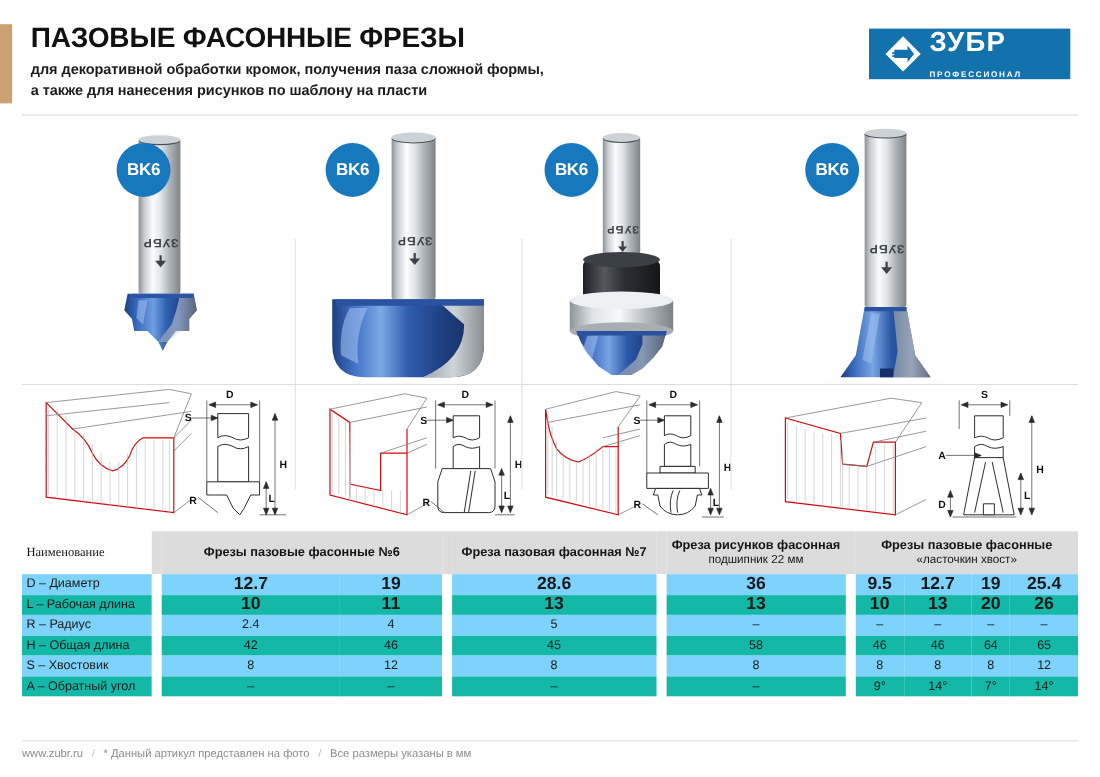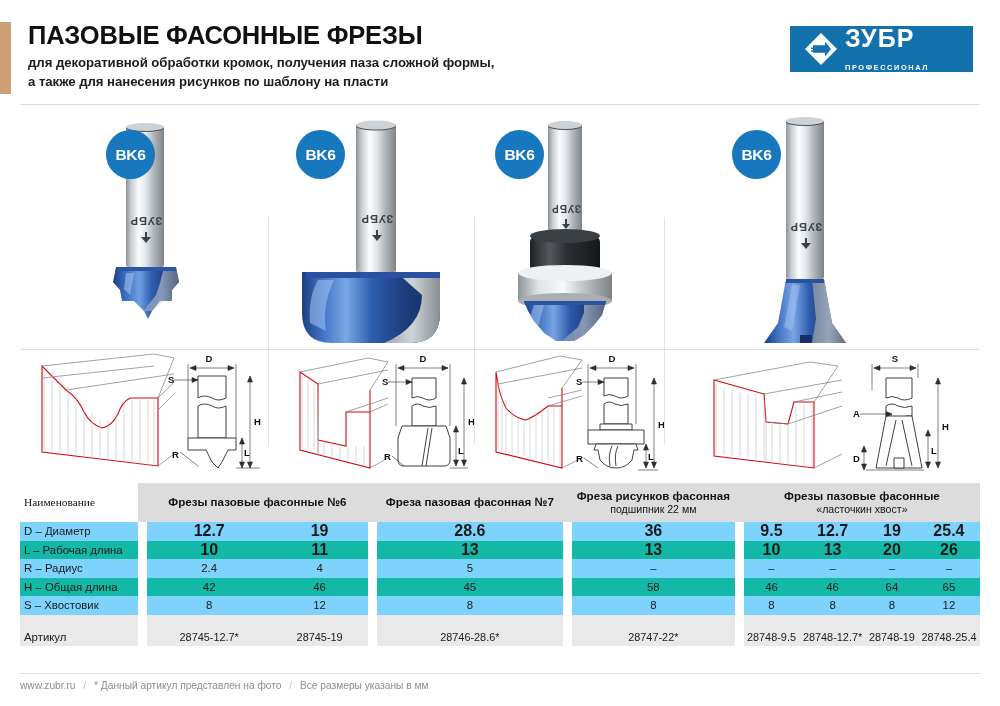--- a/index.html
+++ b/index.html
@@ -680,36 +680,36 @@
       <td class="val">8</td>
       <td class="gap"></td>
       <td class="val">8</td>
       <td class="gap"></td>
       <td class="val">8</td>
       <td class="val">8</td>
       <td class="val">8</td>
       <td class="val">12</td>
     </tr>
 
-
-    <tr class="sku">
-      <td class="namecol">Артикул</td>
-      <td class="gap"></td>
-      <td class="val">28745-12.7*</td>
-      <td class="val">28745-19</td>
-      <td class="gap"></td>
-      <td class="val">28746-28.6*</td>
-      <td class="gap"></td>
-      <td class="val">28747-22*</td>
-      <td class="gap"></td>
-      <td class="val">28748-9.5</td>
-      <td class="val">28748-12.7*</td>
-      <td class="val">28748-19</td>
-      <td class="val">28748-25.4</td>
+    <tr class="plain">
+      <td class="namecol">A – Обратный угол</td>
+      <td class="gap"></td>
+      <td class="val">–</td>
+      <td class="val">–</td>
+      <td class="gap"></td>
+      <td class="val">–</td>
+      <td class="gap"></td>
+      <td class="val">–</td>
+      <td class="gap"></td>
+      <td class="val">9°</td>
+      <td class="val">14°</td>
+      <td class="val">7°</td>
+      <td class="val">14°</td>
     </tr>
+
   </tbody>
 </table>
 
 <div id="footer-rule"></div>
 <div id="footer">
   <span>www.zubr.ru</span>
   <span class="fsep">/</span>
   <span>* Данный артикул представлен на фото</span>
   <span class="fsep">/</span>
   <span>Все размеры указаны в мм</span>

